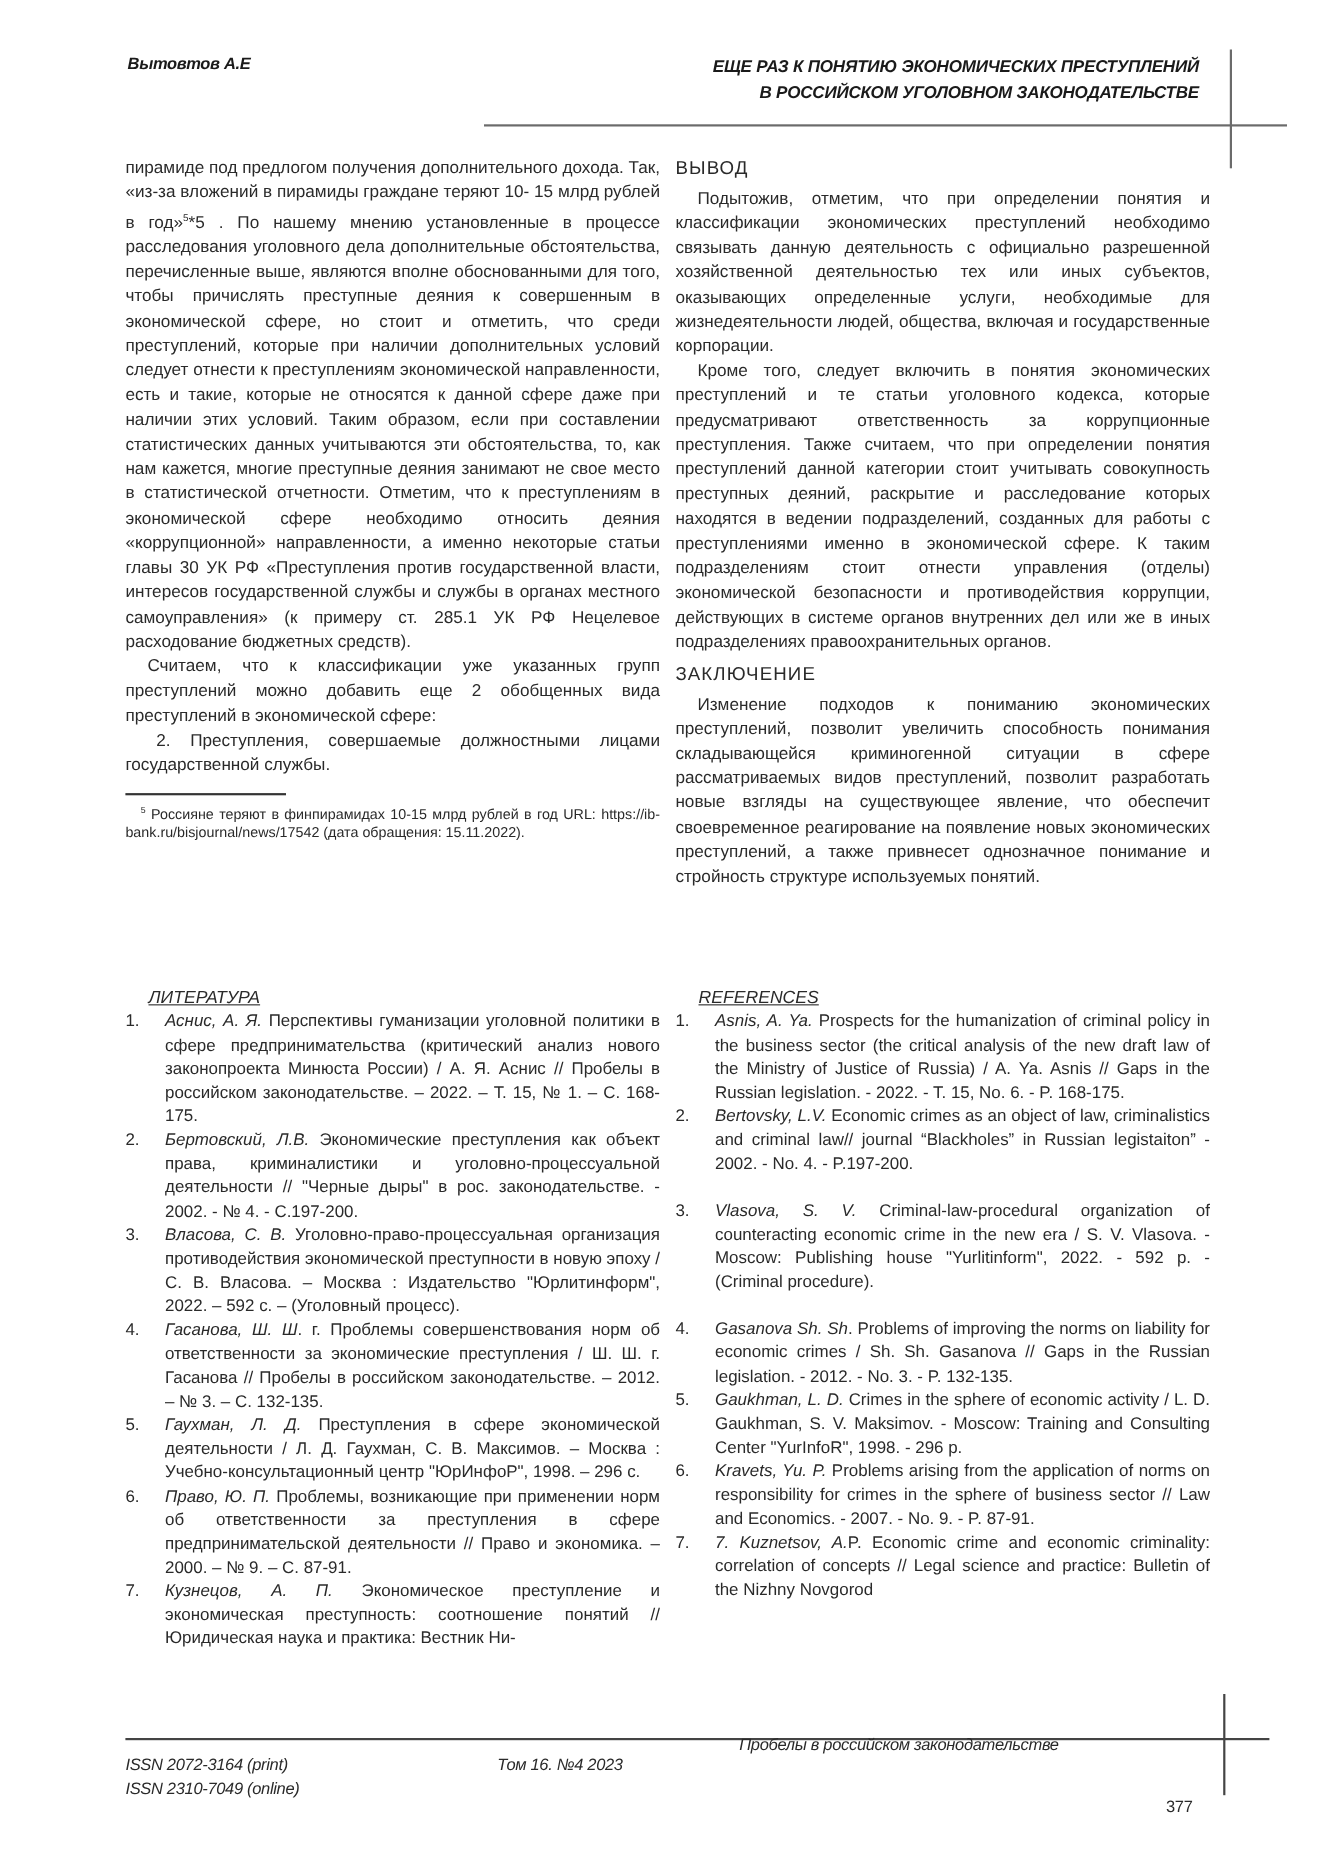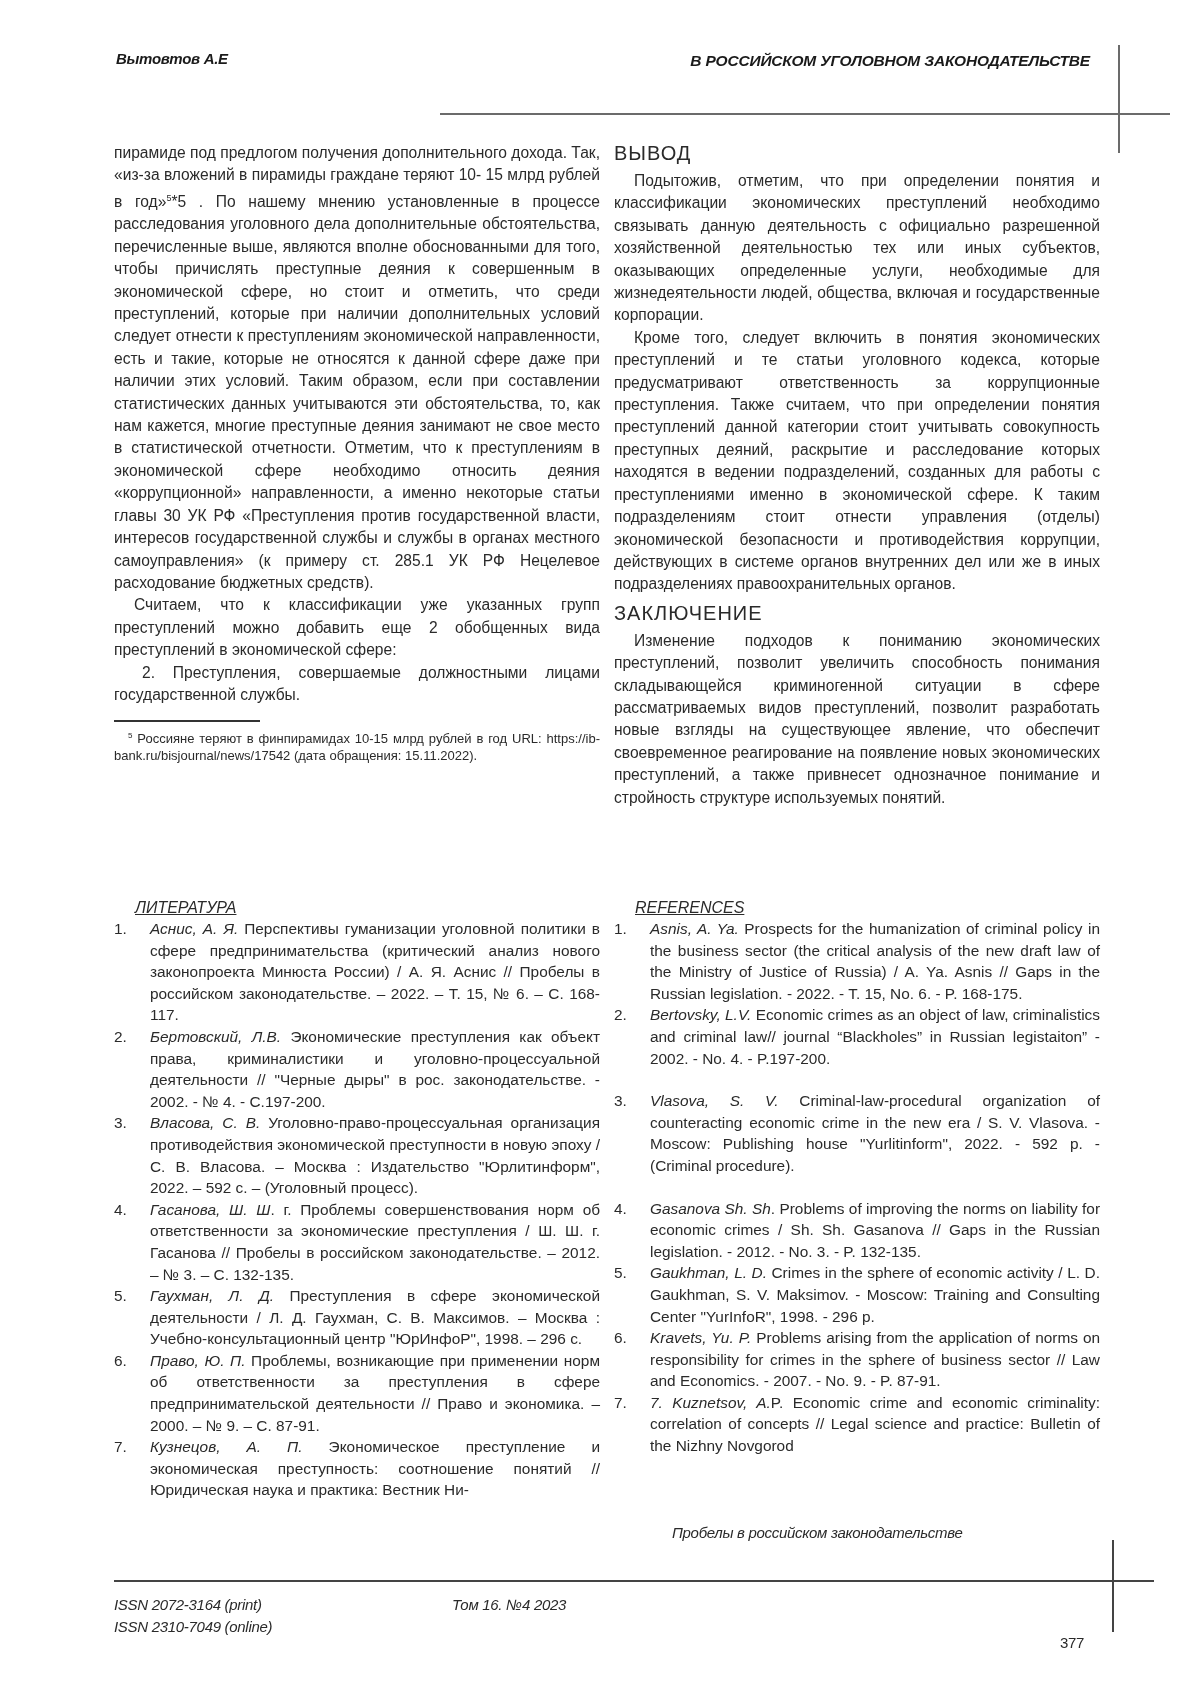--- a/index.html
+++ b/index.html
@@ -8,38 +8,39 @@
     .abs { position: absolute; }
     .hdr-author { left: 116px; top: 50px; font-size: 15px; font-weight: bold; font-style: italic;
                   letter-spacing: -0.3px; color: #1a1a1a; }
     .hdr-title { right: 110px; top: 49px; text-align: right; font-size: 15.5px; font-weight: bold;
                  font-style: italic; line-height: 24px; letter-spacing: -0.2px; color: #1a1a1a; }
     .rule { background: #6b6b6b; }
     .col { width: 486px; font-size: 15.6px; line-height: 22.4px; text-align: justify; }
     .col p { margin: 0; }
     .indent { text-indent: 20px; }
     .li-indent { text-indent: 28px; }
-    .section-h { font-size: 20px; letter-spacing: 1px; margin: 0 0 6px 0; line-height: 22px; }
+    .section-h { font-size: 17px; letter-spacing: 1px; margin: 0 0 6px 0; line-height: 22px; }
     .fn-rule { width: 146px; height: 2px; background: #333; margin: 14px 0 6px 0; }
     .footnote { font-size: 13px; line-height: 16px; text-align: justify; }
     .footnote sup { font-size: 8px; }
     .refs-title { font-style: italic; text-decoration: underline; font-size: 16px; margin-left: 21px;
                   line-height: 20px; }
     .ref { display: flex; font-size: 15.4px; line-height: 21.6px; }
     .ref .num { width: 36px; flex: 0 0 36px; }
     .ref .body { flex: 1; text-align: justify; }
     .ref .auth { font-style: italic; }
     .ref.gap { margin-top: 21px; }
     .foot { font-size: 15px; font-style: italic; color: #2a2a2a; line-height: 22px; letter-spacing: -0.3px; }
   </style>
 </head>
 <body>
 
 <div class="abs hdr-author">Вытовтов А.Е</div>
 <div class="abs hdr-title">
+  <div>ЕЩЕ РАЗ К ПОНЯТИЮ ЭКОНОМИЧЕСКИХ ПРЕСТУПЛЕНИЙ</div>
   <div>В РОССИЙСКОМ УГОЛОВНОМ ЗАКОНОДАТЕЛЬСТВЕ</div>
 </div>
 <div class="abs rule" style="left:440px; top:113px; width:730px; height:2px;"></div>
 <div class="abs rule" style="left:1118px; top:45px; width:2px; height:108px;"></div>
 
 <div class="abs col" style="left:114px; top:142px;">
   <p><span>пирамиде под предлогом получения дополнительного дохода. Так, «из-за вложений в пирамиды граждане теряют 10- 15 млрд рублей в год»</span><sup style="font-size:9px;">5</sup><span>*5 . По нашему мнению установленные в процессе расследования уголовного дела дополнительные обстоятельства, перечисленные выше, являются вполне обоснованными для того, чтобы причислять преступные деяния к совершенным в экономической сфере, но стоит и отметить, что среди преступлений, которые при наличии дополнительных условий следует отнести к преступлениям экономической направленности, есть и такие, которые не относятся к данной сфере даже при наличии этих условий. Таким образом, если при составлении статистических данных учитываются эти обстоятельства, то, как нам кажется, многие преступные деяния занимают не свое место в статистической отчетности. Отметим, что к преступлениям в экономической сфере необходимо относить деяния «коррупционной» направленности, а именно некоторые статьи главы 30 УК РФ «Преступления против государственной власти, интересов государственной службы и службы в органах местного самоуправления» (к примеру ст. 285.1 УК РФ Нецелевое расходование бюджетных средств).</span></p>
   <p class="indent">Считаем, что к классификации уже указанных групп преступлений можно добавить еще 2 обобщенных вида преступлений в экономической сфере:</p>
   <p class="li-indent">2. Преступления, совершаемые должностными лицами государственной службы.</p>
   <div class="fn-rule"></div>
@@ -54,21 +55,21 @@
   <p class="indent">Подытожив, отметим, что при определении понятия и классификации экономических преступлений необходимо связывать данную деятельность с официально разрешенной хозяйственной деятельностью тех или иных субъектов, оказывающих определенные услуги, необходимые для жизнедеятельности людей, общества, включая и государственные корпорации.</p>
   <p class="indent">Кроме того, следует включить в понятия экономических преступлений и те статьи уголовного кодекса, которые предусматривают ответственность за коррупционные преступления. Также считаем, что при определении понятия преступлений данной категории стоит учитывать совокупность преступных деяний, раскрытие и расследование которых находятся в ведении подразделений, созданных для работы с преступлениями именно в экономической сфере. К таким подразделениям стоит отнести управления (отделы) экономической безопасности и противодействия коррупции, действующих в системе органов внутренних дел или же в иных подразделениях правоохранительных органов.</p>
   <div class="section-h" style="margin-top:6px;">ЗАКЛЮЧЕНИЕ</div>
   <p class="indent">Изменение подходов к пониманию экономических преступлений, позволит увеличить способность понимания складывающейся криминогенной ситуации в сфере рассматриваемых видов преступлений, позволит разработать новые взгляды на существующее явление, что обеспечит своевременное реагирование на появление новых экономических преступлений, а также привнесет однозначное понимание и стройность структуре используемых понятий.</p>
 </div>
 
 <div class="abs" style="left:114px; top:898px; width:486px;">
   <div class="refs-title">ЛИТЕРАТУРА</div>
   <div class="ref">
       <span class="num">1.</span>
-      <span class="body"><span class="auth">Аснис, А. Я.</span><span> Перспективы гуманизации уголовной политики в сфере предпринимательства (критический анализ нового законопроекта Минюста России) / А. Я. Аснис // Пробелы в российском законодательстве. – 2022. – Т. 15, № 6. – С. 168-117.</span></span>
+      <span class="body"><span class="auth">Аснис, А. Я.</span><span> Перспективы гуманизации уголовной политики в сфере предпринимательства (критический анализ нового законопроекта Минюста России) / А. Я. Аснис // Пробелы в российском законодательстве. – 2022. – Т. 15, № 1. – С. 168-175.</span></span>
     </div>
   <div class="ref">
       <span class="num">2.</span>
       <span class="body"><span class="auth">Бертовский, Л.В.</span><span> Экономические преступления как объект права, криминалистики и уголовно-процессуальной деятельности // "Черные дыры" в рос. законодательстве. - 2002. - № 4. - С.197-200.</span></span>
     </div>
   <div class="ref">
       <span class="num">3.</span>
       <span class="body"><span class="auth">Власова, С. В.</span><span> Уголовно-право-процессуальная организация противодействия экономической преступности в новую эпоху / С. В. Власова. – Москва : Издательство "Юрлитинформ", 2022. – 592 с. – (Уголовный процесс).</span></span>
     </div>
   <div class="ref">
@@ -121,14 +122,14 @@
     </div>
 </div>
 
 <div class="abs rule" style="left:114px; top:1580px; width:1040px; height:2px; background:#444;"></div>
 <div class="abs rule" style="left:1112px; top:1540px; width:2px; height:92px; background:#444;"></div>
 <div class="abs foot" style="left:114px; top:1594px;">
   <div>ISSN 2072-3164 (print)</div>
   <div>ISSN 2310-7049 (online)</div>
 </div>
 <div class="abs foot" style="left:452px; top:1594px;">Том 16. №4 2023</div>
-<div class="abs foot" style="left:672px; top:1522px;">Пробелы в российском законодательстве</div>
+<div class="abs foot" style="left:672px; top:1576px;">Пробелы в российском законодательстве</div>
 <div class="abs foot" style="left:1060px; top:1594px; font-style:normal;margin-top:38px;">377</div>
 
 </body></html>

